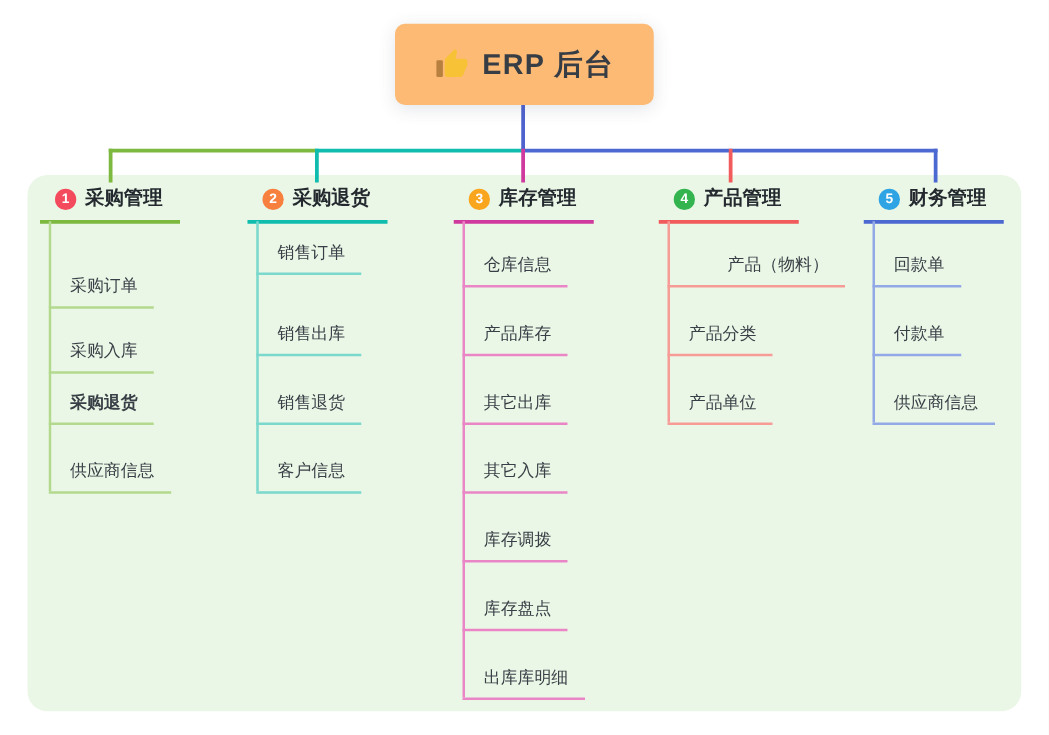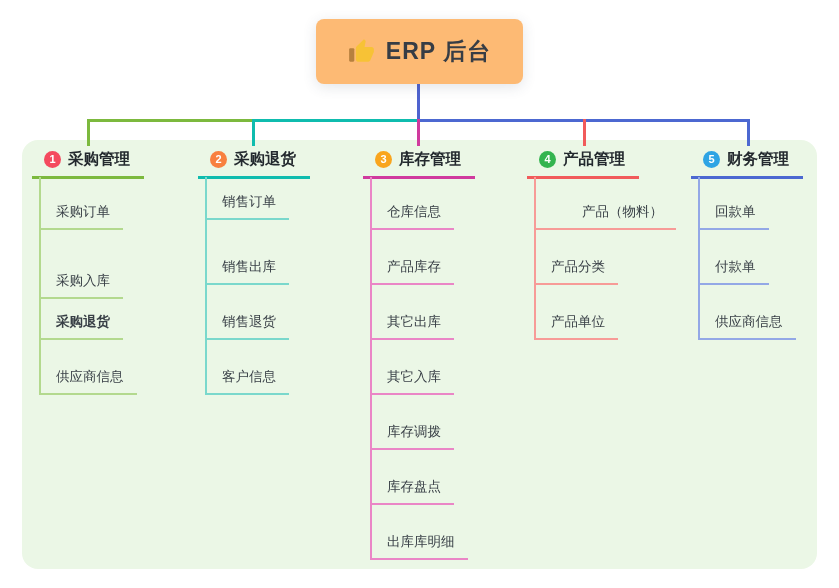--- a/index.html
+++ b/index.html
@@ -109,21 +109,21 @@
     </svg>
     <span class="root-label">ERP 后台</span>
   </div>
 
   <div class="branch branch-1">
     <div class="branch-head" style="border-bottom-color: rgb(124, 185, 62);">
       <span class="num" style="background: rgb(244, 74, 94);">1</span>
       <span class="branch-label">采购管理</span>
     </div>
     <div class="vline" style="height: 216px; background: rgb(179, 217, 142);"></div>
-  <div class="child" style="top: 55px; border-bottom-color: rgb(179, 217, 142);">采购订单</div><div class="child" style="top: 124px; border-bottom-color: rgb(179, 217, 142);">采购入库</div><div class="child" style="top: 165px; border-bottom-color: rgb(179, 217, 142); font-weight: bold;">采购退货</div><div class="child" style="top: 220px; border-bottom-color: rgb(179, 217, 142);">供应商信息</div></div>
+  <div class="child" style="top: 72px; border-bottom-color: rgb(179, 217, 142);">采购订单</div><div class="child" style="top: 124px; border-bottom-color: rgb(179, 217, 142);">采购入库</div><div class="child" style="top: 165px; border-bottom-color: rgb(179, 217, 142); font-weight: bold;">采购退货</div><div class="child" style="top: 220px; border-bottom-color: rgb(179, 217, 142);">供应商信息</div></div>
 
   <div class="branch branch-2">
     <div class="branch-head" style="border-bottom-color: rgb(15, 188, 174);">
       <span class="num" style="background: rgb(248, 128, 63);">2</span>
       <span class="branch-label">采购退货</span>
     </div>
     <div class="vline" style="height: 216px; background: rgb(122, 216, 204);"></div>
   <div class="child" style="top: 45px; border-bottom-color: rgb(122, 216, 204);">销售订单</div><div class="child" style="top: 110px; border-bottom-color: rgb(122, 216, 204);">销售出库</div><div class="child" style="top: 165px; border-bottom-color: rgb(122, 216, 204);">销售退货</div><div class="child" style="top: 220px; border-bottom-color: rgb(122, 216, 204);">客户信息</div></div>
 
   <div class="branch branch-3">

